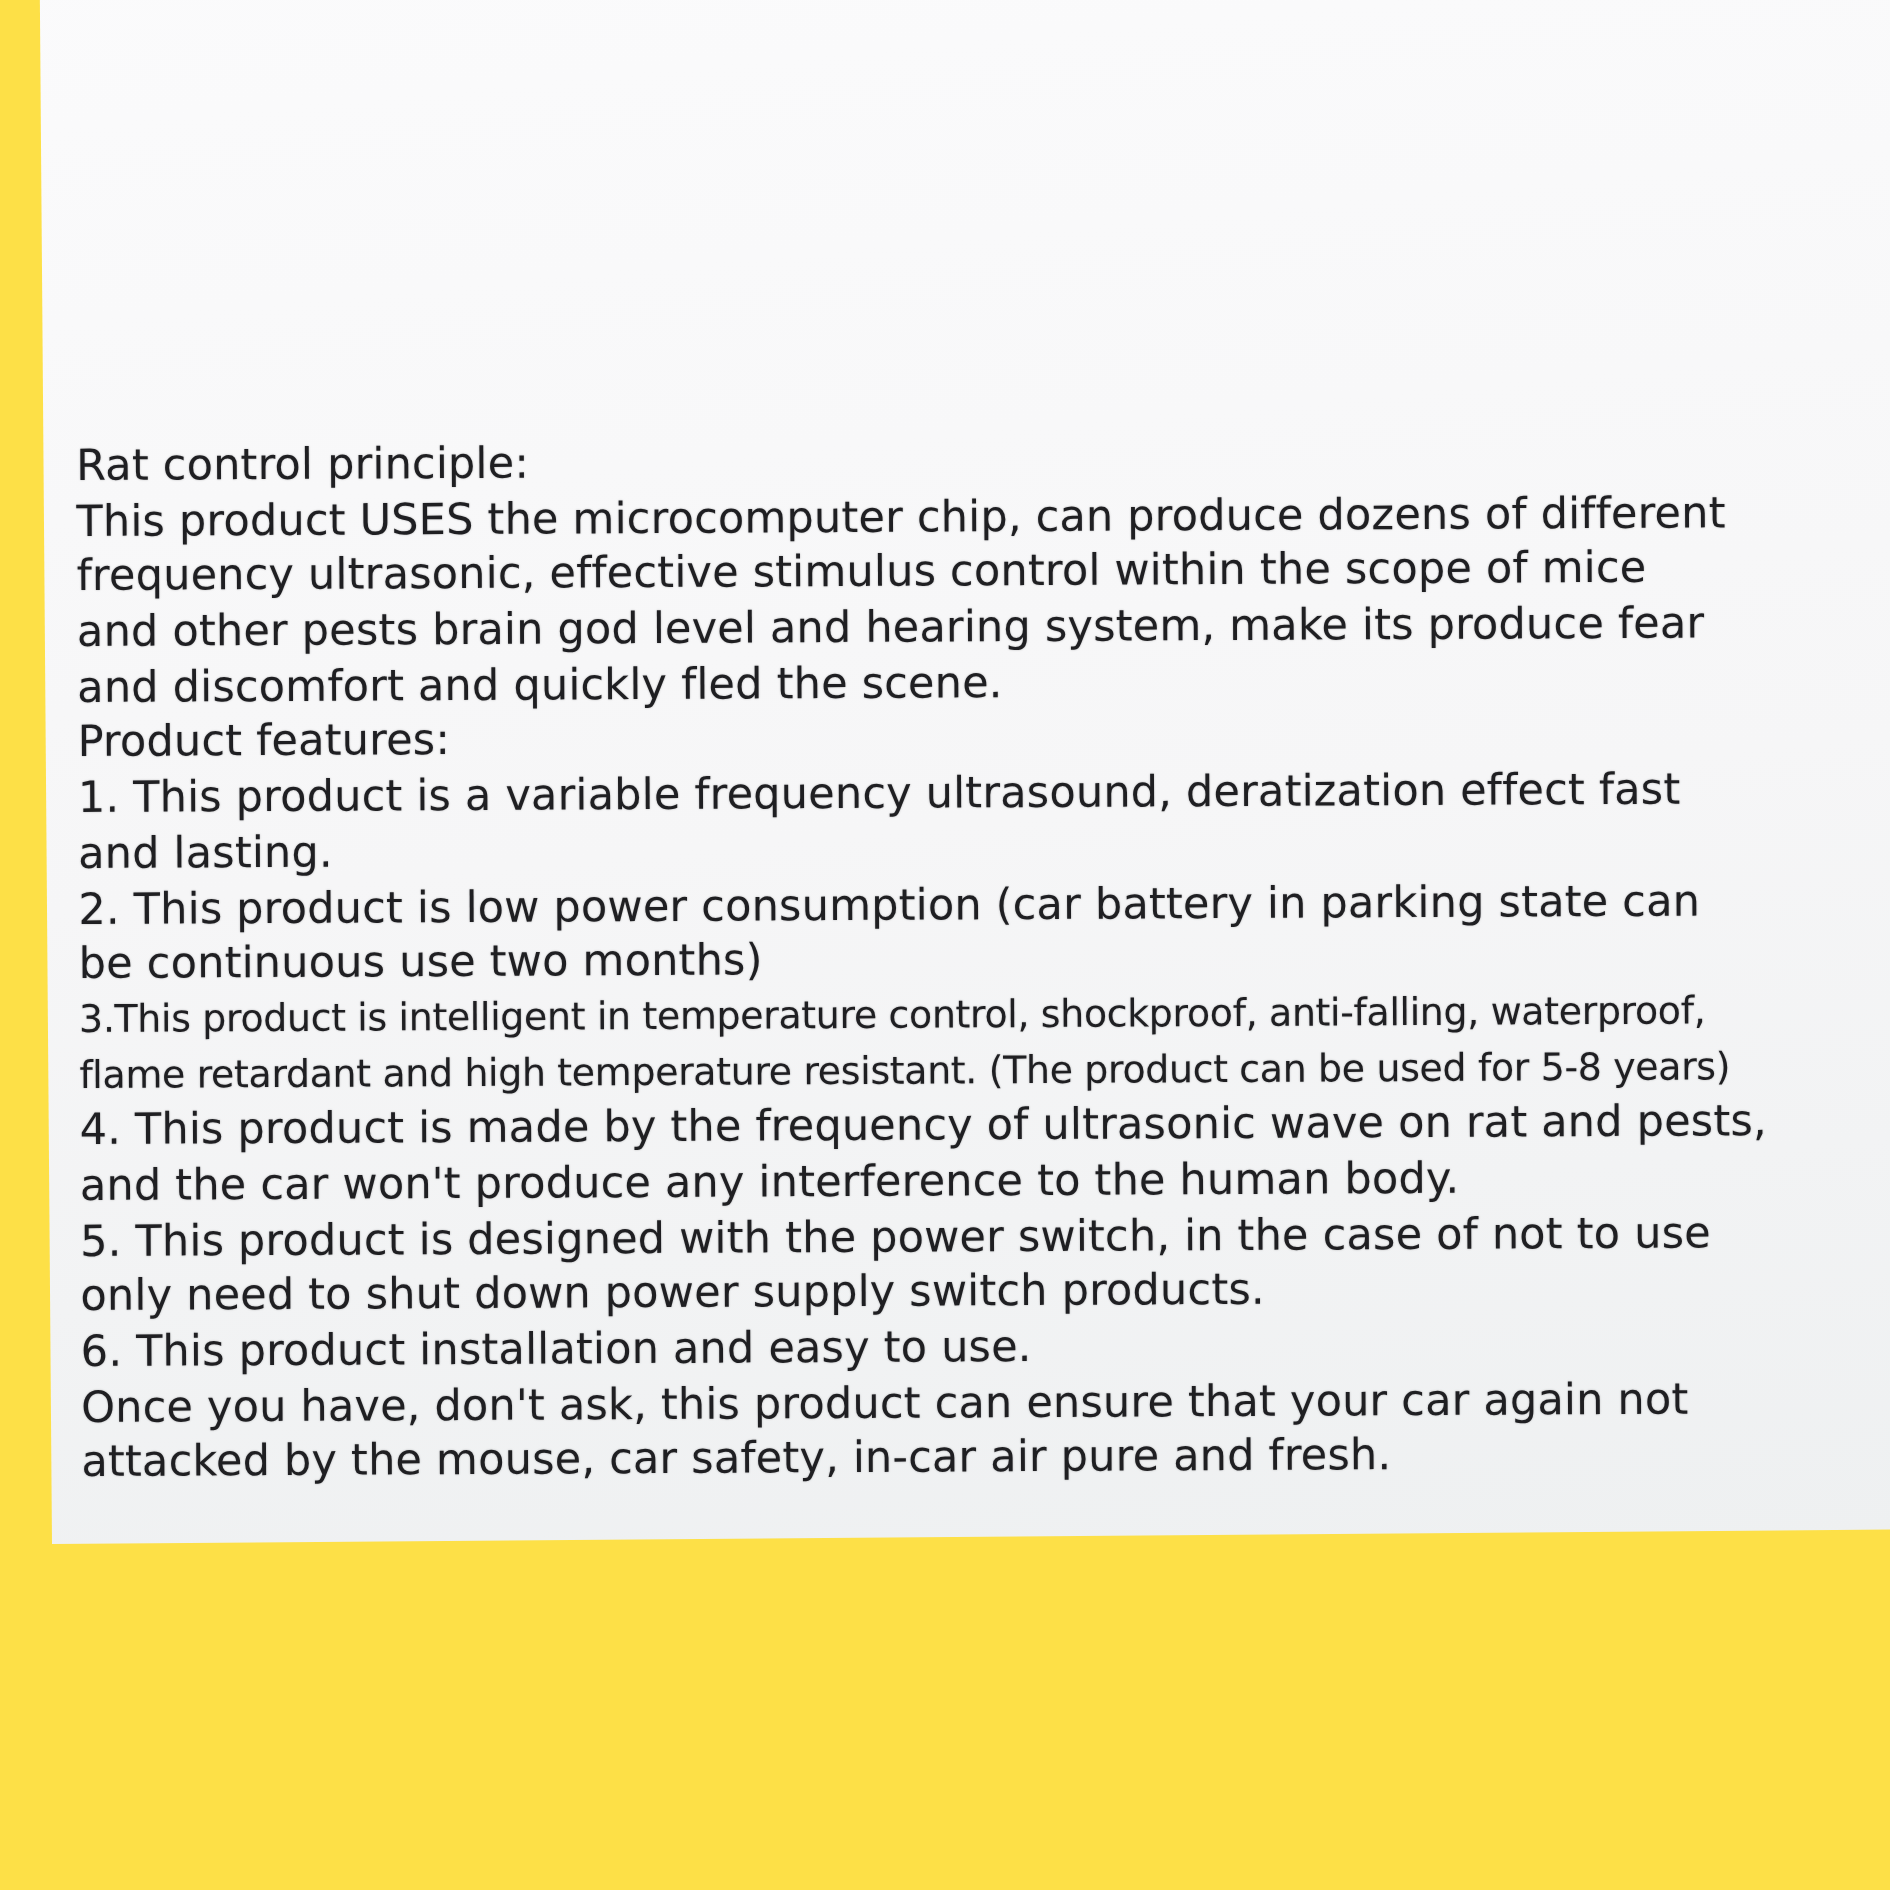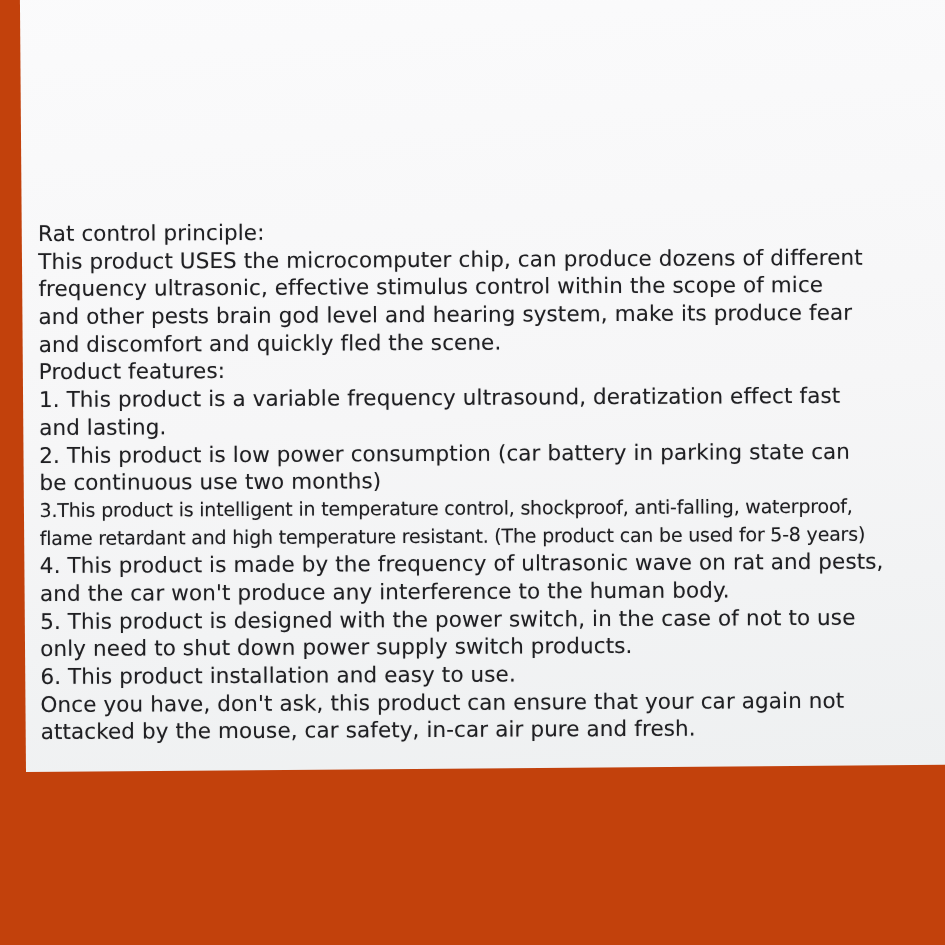--- a/index.html
+++ b/index.html
@@ -10,21 +10,21 @@
   body {
     width: 945px;
     height: 945px;
     position: relative;
     overflow: hidden;
     font-family: "DejaVu Sans", "Liberation Sans", sans-serif;
   }
   .photo-frame {
     position: absolute;
     inset: 0;
-    background: #c2410c;
+    background: #fde047;
   }
   
   .paper {
     position: absolute;
     left: 26px;
     top: -34px;
     width: 960px;
     height: 806px;
     background: linear-gradient(175deg, #fbfbfc 0%, #f6f6f7 55%, #eef0f1 100%);
     transform: rotate(-0.45deg);

